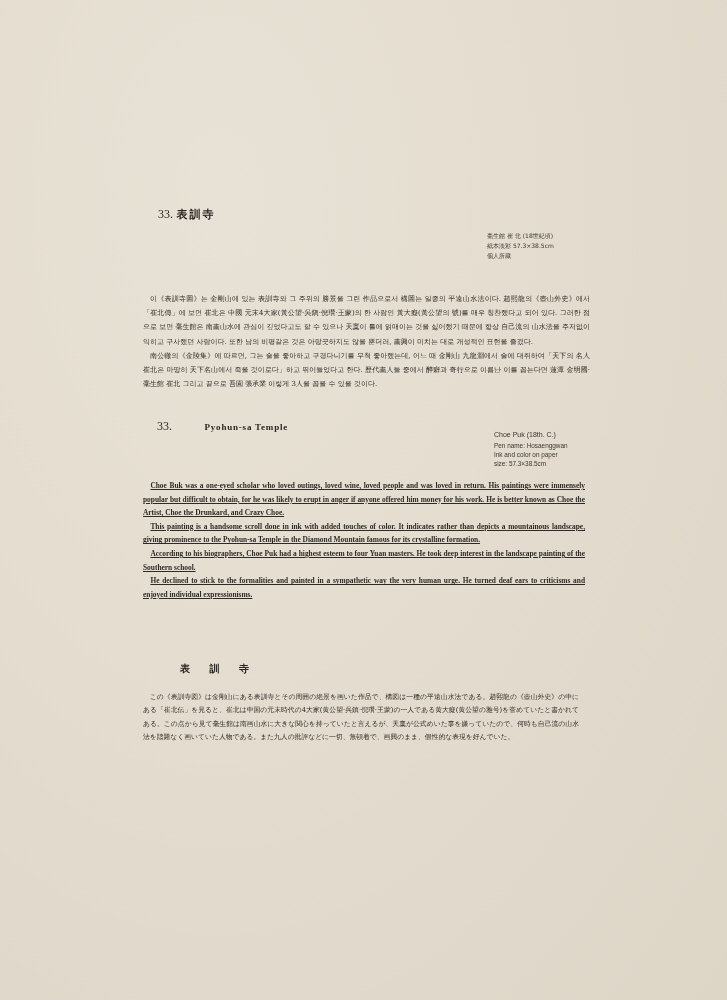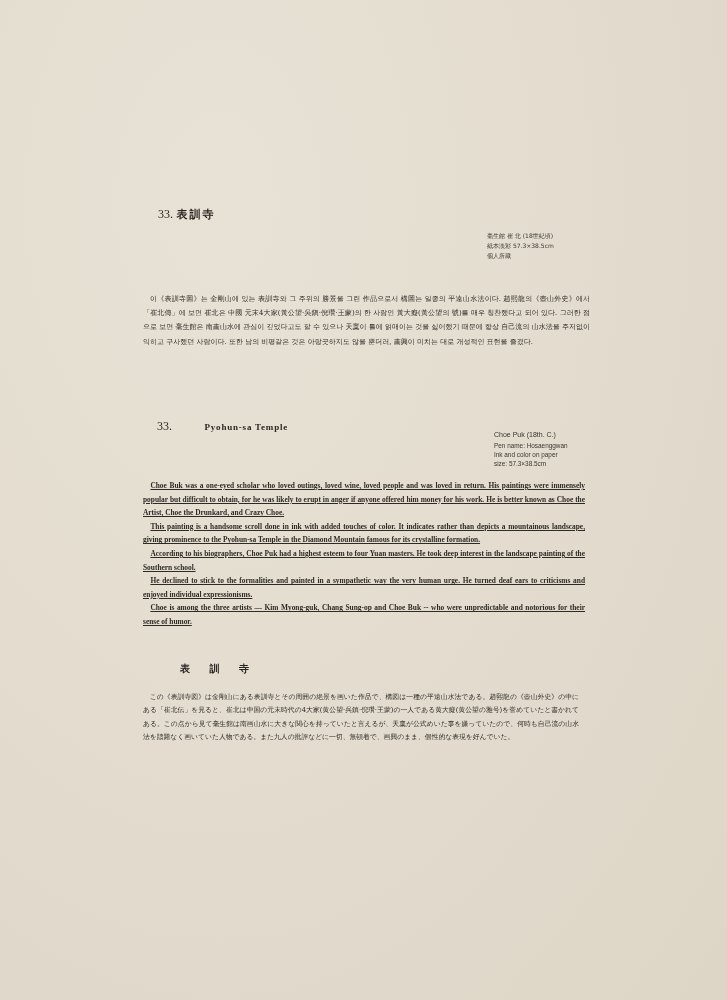--- a/index.html
+++ b/index.html
@@ -47,36 +47,36 @@
   <span class="num">33.</span>
   <span class="t">表訓寺</span>
 </div>
 <div class="meta" style="left:487px; top:231px;">
   <div>毫生館  崔  北 (18世紀頃)</div>
   <div>紙本淡彩 57.3×38.5cm</div>
   <div>個人所藏</div>
 </div>
 <div class="para" style="left:143px; top:263px; width:447px;margin-top:29px;">
   <p>이《表訓寺圖》는 金剛山에 있는 表訓寺와 그 주위의 勝景을 그린 作品으로서 構圖는 일종의 平遠山水法이다. 趙熙龍의《壺山外史》에서「崔北傳」에 보면 崔北은 中國 元末4大家(黃公望·吳鎭·倪瓚·王蒙)의 한 사람인 黃大癡(黃公望의 號)를 매우 칭찬했다고 되어 있다. 그러한 점으로 보면 毫生館은 南畵山水에 관심이 깊었다고도 할 수 있으나 天稟이 틀에 얽매이는 것을 싫어했기 때문에 항상 自己流의 山水法을 주저없이 익히고 구사했던 사람이다. 또한 남의 비평같은 것은 아랑곳하지도 않을 뿐더러, 畵興이 미치는 대로 개성적인 표현을 즐겼다.</p>
+  <p>南公轍의《金陵集》에 따르면, 그는 술을 좋아하고 구경다니기를 무척 좋아했는데, 어느 때 金剛山 九龍淵에서 술에 대취하여「天下의 名人 崔北은 마땅히 天下名山에서 죽을 것이로다」하고 뛰어들었다고 한다. 歷代畵人들 중에서 醉癖과 奇行으로 이름난 이를 꼽는다면 蓮潭 金明國·毫生館 崔北 그리고 끝으로 吾園 張承業 이렇게 3人을 꼽을 수 있을 것이다.</p>
 </div>
 
 <div class="section-title" style="left:157px; top:419px;">
   <span class="num">33.</span>
   <span class="eng-title">Pyohun-sa Temple</span>
 </div>
 <div class="meta eng-meta" style="left:494px; top:430px;">
   <div class="first">Choe Puk (18th. C.)</div>
   <div>Pen name: Hosaenggwan</div>
   <div>Ink and color on paper</div>
   <div>size: 57.3×38.5cm</div>
 </div>
 <div class="eng" style="left:143px; top:479px; width:442px;">
   <p>Choe Buk was a one-eyed scholar who loved outings, loved wine, loved people and was loved in return. His paintings were immensely popular but difficult to obtain, for he was likely to erupt in anger if anyone offered him money for his work. He is better known as Choe the Artist, Choe the Drunkard, and Crazy Choe.</p>
   <p>This painting is a handsome scroll done in ink with added touches of color. It indicates rather than depicts a mountainous landscape, giving prominence to the Pyohun-sa Temple in the Diamond Mountain famous for its crystalline formation.</p>
   <p>According to his biographers, Choe Puk had a highest esteem to four Yuan masters. He took deep interest in the landscape painting of the Southern school.</p>
   <p>He declined to stick to the formalities and painted in a sympathetic way the very human urge. He turned deaf ears to criticisms and enjoyed individual expressionisms.</p>
-  <p>Choe is among the three artists — Kim Myong-guk, Chang Sung-op and Choe Buk -- who were unpredictable and notorious for their sense of humor.</p>
 </div>
 
 <div class="jp-title" style="left:180px; top:662px;">表 訓 寺</div>
 <div class="jp" style="left:143px; top:691px; width:436px;">
   <p>この《表訓寺図》は金剛山にある表訓寺とその周囲の絶景を画いた作品で、構図は一種の平遠山水法である。趙熙龍の《壺山外史》の中にある「崔北伝」を見ると、崔北は中国の元末時代の4大家(黄公望·呉鎮·倪瓚·王蒙)の一人である黄大癡(黄公望の雅号)を誉めていたと書かれてある。この点から見て毫生館は南画山水に大きな関心を持っていたと言えるが、天稟が公式めいた事を嫌っていたので、何時も自己流の山水法を躊躇なく画いていた人物である。また九人の批評などに一切、無頓着で、画興のまま、個性的な表現を好んでいた。</p>
 </div>
 
 </body></html>

